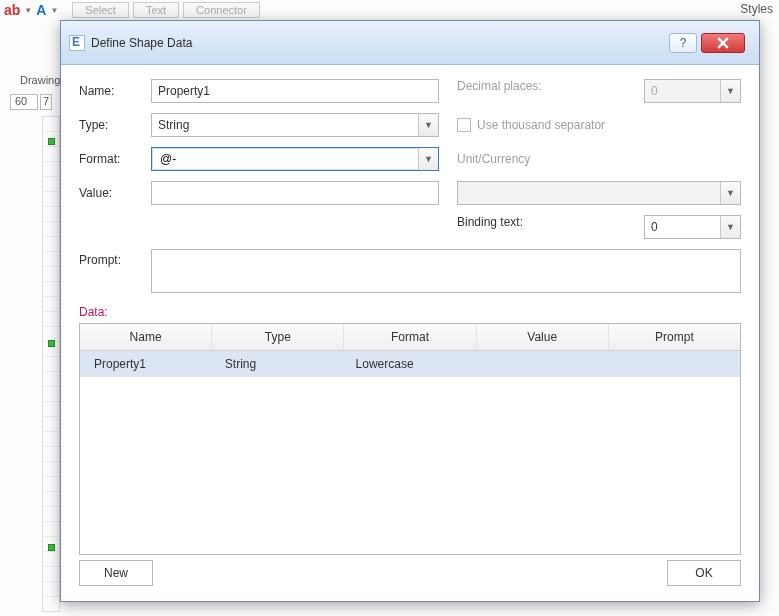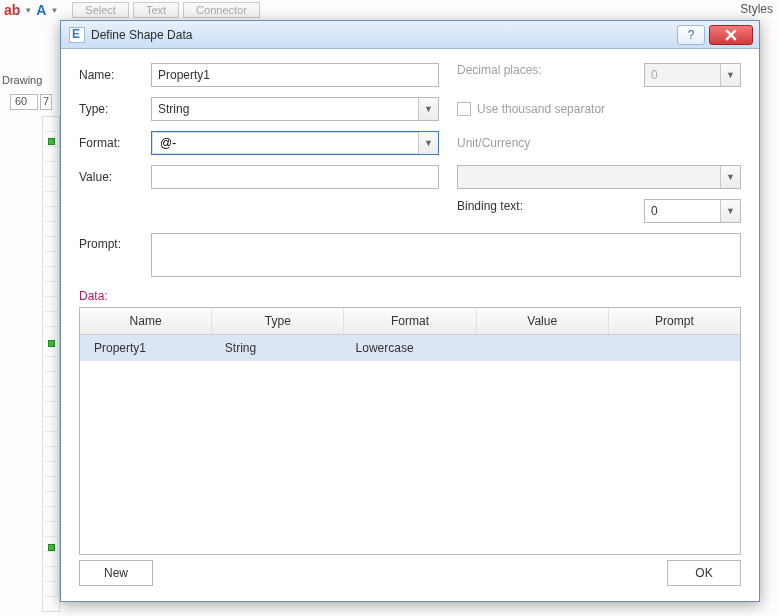--- a/index.html
+++ b/index.html
@@ -5,40 +5,40 @@
   * { box-sizing: border-box; }
   html, body { margin:0; padding:0; font-family: "Segoe UI", Tahoma, sans-serif; font-size:12px; color:#333; }
   body { width:779px; height:616px; background:#fdfdfd; overflow:hidden; position:relative; }
 
   
   .bg-top { position:absolute; top:0; left:0; right:0; height:20px; display:flex; align-items:center; gap:4px; padding:0 4px; color:#888; }
   .bg-top .btn-ghost { border:1px solid #ccc; background:#f7f7f7; padding:1px 12px; font-size:11px; color:#aaa; }
   .bg-top .aicon { font-weight:bold; font-size:14px; color:#1b6dd1; }
   .bg-top .aicon.r { color:#c33; }
   .bg-top .tri { font-size:8px; color:#777; }
-  .bg-left-label { position:absolute; left:2px; top:74px; color:#555; font-size:11px; }
+  .bg-left-label { position:absolute; left:20px; top:74px; color:#555; font-size:11px; }
   .bg-60 { position:absolute; left:10px; top:94px; width:28px; height:16px; border:1px solid #bbb; background:#fff; font-size:11px; text-align:left; padding:0 4px; color:#555;}
   .bg-7 { position:absolute; left:40px; top:94px; height:16px; border:1px solid #bbb; background:#fff; font-size:11px; padding:0 2px; color:#555; }
   .bg-styles { position:absolute; right:6px; top:2px; font-size:12px; color:#555; }
   .ruler-stub { position:absolute; left:42px; top:116px; width:18px; bottom:4px; background:repeating-linear-gradient(#fff,#fff 14px,#eee 14px,#eee 15px); border:1px solid #ddd;}
   .green-handle { position:absolute; left:48px; width:7px; height:7px; background:#3bbf3b; border:1px solid #2a8a2a;}
   
   
   .dialog {
     position:absolute; left:60px; top:20px; width:700px; height:582px;
     border:1px solid #6b8db3;
     box-shadow:0 3px 14px rgba(0,0,0,0.35);
     background:#fff;
     display:flex; flex-direction:column;
   }
   .titlebar {
-    height:28px;
+    height:44px;
     background:linear-gradient(#e8f0fb,#cadef4);
     border-bottom:1px solid #9fb9d7;
-    display:flex; align-items:center; padding:0 6px 0 8px;
+    display:flex; align-items:center; padding:0 14px 0 8px;
     color:#2b2b2b;
   }
   .titlebar .appicon { width:16px; height:16px; margin-right:6px; background:#fff; border:1px solid #9fb9d7; position:relative;}
   .titlebar .appicon::after{content:"E"; position:absolute; left:2px; top:-1px; font-weight:bold; color:#3a78c3; font-size:12px;}
   .titlebar .title { flex:1; font-size:12px; color:#2e2e2e;}
   .winbtn { width:28px; height:20px; margin-left:4px; border:1px solid #9fb9d7; background:linear-gradient(#fdfefe,#e6eef8); border-radius:3px; display:flex; align-items:center; justify-content:center; font-size:12px; color:#3a6ca8;}
   .winbtn.close { width:44px; background:linear-gradient(#f07a7a,#d23c3c); border:1px solid #a72323; color:#fff; font-weight:bold;}
   .winbtn.close svg { width:12px; height:12px;}
   
   .body {

